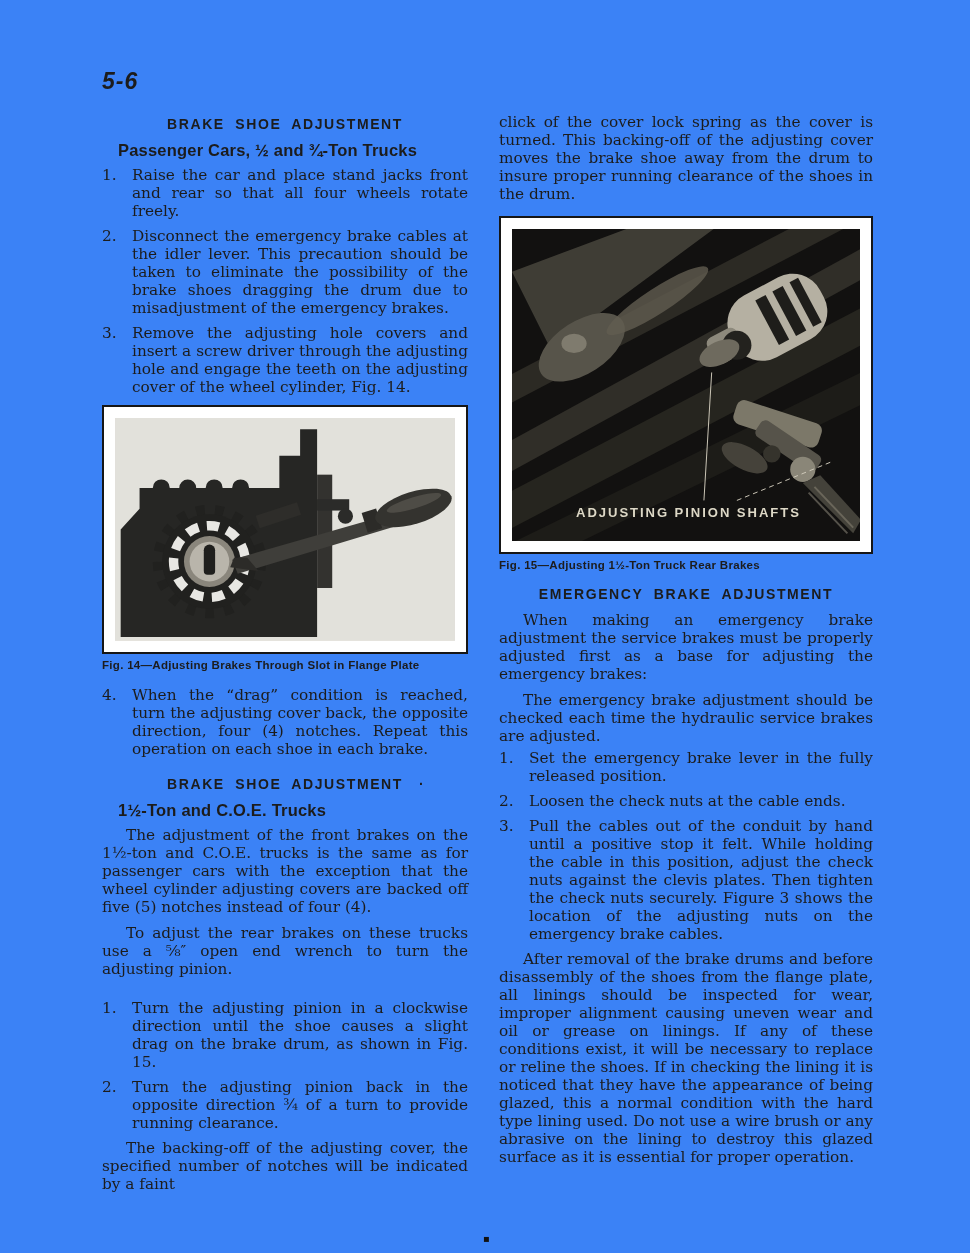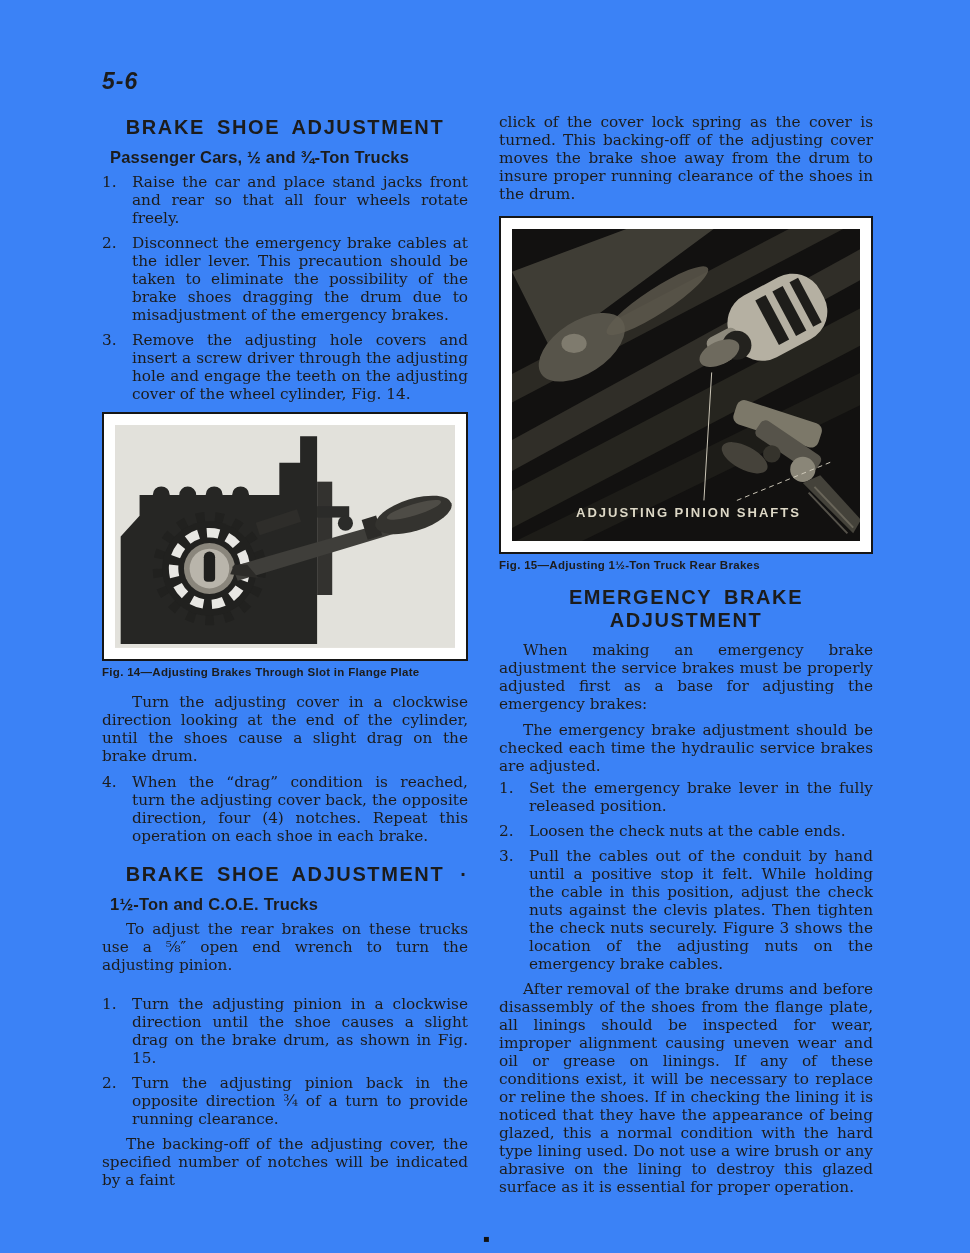--- a/index.html
+++ b/index.html
@@ -13,29 +13,29 @@
   #col-right { left:499px; top:113px; width:374px; }
 
   .pagenum {
     font-family:"Liberation Sans", sans-serif;
     font-weight:bold; font-style:italic;
     font-size:23px; letter-spacing:1px;
     margin:0 0 21px 0;
   }
   .sec-title {
     font-family:"Liberation Sans", sans-serif;
-    font-weight:bold; font-size:20px;
+    font-weight:bold; font-size:14px;
     letter-spacing:1.6px; word-spacing:5px;
     text-align:center; margin:0 0 9px 0; position:relative;
   }
   .title-mark { position:absolute; margin-left:16px; font-weight:bold; }
   .sub-title {
     font-family:"Liberation Sans", sans-serif;
     font-weight:bold; font-size:16.5px; letter-spacing:0.2px;
-    margin:0 0 6px 8px; text-align:left;
+    margin:0 0 6px 16px; text-align:left;
   }
   .body-text { font-size:15.3px; line-height:18px; }
   p.para { margin:0 0 8px 0; text-indent:24px; text-align:justify; }
   p.para.noindent { text-indent:0; }
   p.para.tight { margin-bottom:4px; }
   .li { display:flex; margin:0 0 7px 0; }
   .li .num { flex:0 0 30px; }
   .li .txt { flex:1; text-align:justify; }
 
   .figure {
@@ -104,33 +104,33 @@
         <g transform="rotate(-17 310 96)">
           <rect x="262" y="86" width="16" height="22" fill="#2c2b28"></rect>
           <ellipse cx="316" cy="97" rx="42" ry="17" fill="#34332f"></ellipse>
           <ellipse cx="318" cy="92" rx="30" ry="6" fill="#5a5750" opacity="0.7"></ellipse>
         </g>
       </svg>
     </div>
     <div class="fig-caption">Fig. 14—Adjusting Brakes Through Slot in Flange Plate</div>
 
     <div class="body-text">
-      <p class="para" style="text-indent:30px">Turn the adjusting cover in a clockwise direction looking at the end of the cylinder, until the shoes cause a slight drag on the brake drum.</p>
       <div class="li">
         <span class="num">4.</span>
         <span class="txt">When the “drag” condition is reached, turn the adjusting cover back, the opposite direction, four (4) notches. Repeat this operation on each shoe in each brake.</span>
       </div>
     </div>
 
     <div class="sec-title sect-gap">
       <span>BRAKE SHOE ADJUSTMENT</span><span class="title-mark">·</span>
     </div>
     <div class="sub-title">1½-Ton and C.O.E. Trucks</div>
 
     <div class="body-text">
+      <p class="para">The adjustment of the front brakes on the 1½-ton and C.O.E. trucks is the same as for passenger cars with the exception that the wheel cylinder adjusting covers are backed off five (5) notches instead of four (4).</p>
       <p class="para" style="margin-bottom:21px">To adjust the rear brakes on these trucks use a ⅝″ open end wrench to turn the adjusting pinion.</p>
       <div class="li">
         <span class="num">1.</span>
         <span class="txt">Turn the adjusting pinion in a clockwise direction until the shoe causes a slight drag on the brake drum, as shown in Fig. 15.</span>
       </div>
       <div class="li">
         <span class="num">2.</span>
         <span class="txt">Turn the adjusting pinion back in the opposite direction ¾ of a turn to provide running clearance.</span>
       </div>
       <p class="para">The backing-off of the adjusting cover, the specified number of notches will be indicated by a faint</p>

